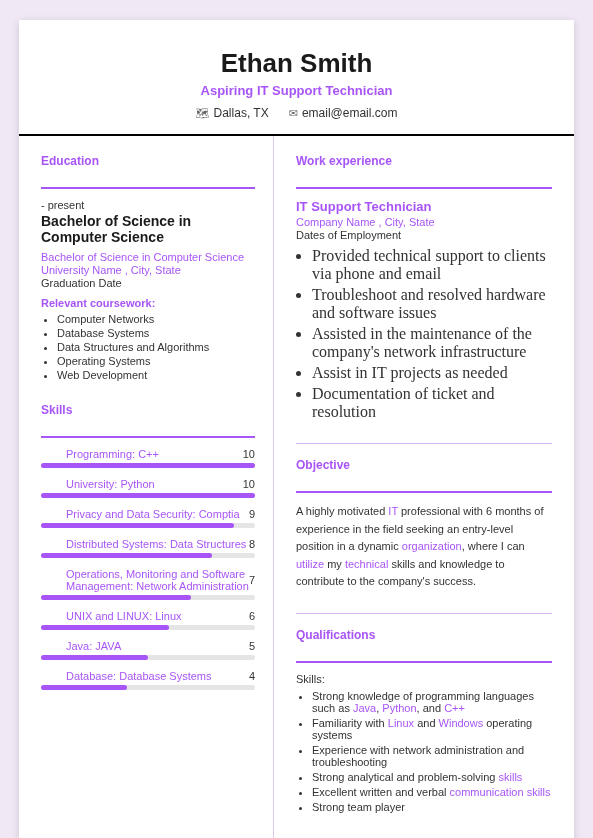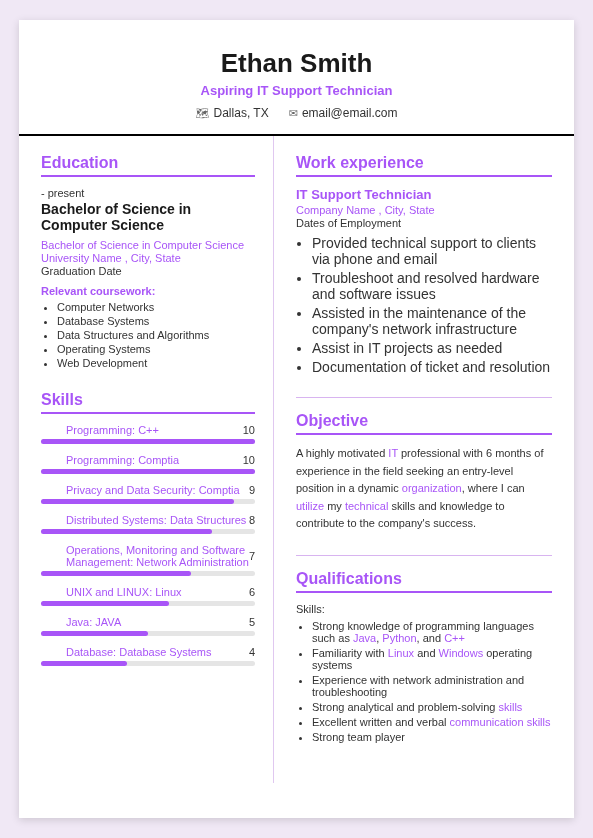--- a/index.html
+++ b/index.html
@@ -61,26 +61,26 @@
       width: 255px;
       min-width: 255px;
       padding: 18px 18px 18px 22px;
       border-right: 1px solid #e0c8f0;
     }
     .right-col {
       flex: 1;
       padding: 18px 22px 18px 22px;
     }
     .section-title {
-      font-size: 16px;
+      font-size: 12px;
       font-weight: bold;
       color: #a855f7;
       margin-bottom: 10px;
       border-bottom: 2px solid #a855f7;
-      padding-bottom: 3px;
+      padding-bottom: 19px;
     }
     .section { margin-bottom: 22px; }
     
     .edu-present {
       font-size: 11px;
       color: #333;
       margin-bottom: 2px;
     }
     .edu-degree {
       font-size: 14px;
@@ -152,22 +152,23 @@
       color: #a855f7;
       margin-bottom: 1px;
     }
     .job-dates {
       font-size: 11px;
       color: #333;
       margin-bottom: 6px;
     }
     .job-duties {
       padding-left: 16px;
-      font-size: 14px;
-      color: #333;
+      font-size: 16px;
+      color: #333;
+      font-family: Liberation Serif, serif;
     }
     .job-duties li { margin-bottom: 3px; }
     
     .objective-text {
       font-size: 11px;
       color: #333;
       line-height: 1.6;
     }
     .objective-text span.highlight {
       color: #a855f7;
@@ -241,21 +242,21 @@
       <div class="skill-header">
         <span class="skill-name">Programming: C++</span>
         <span class="skill-score">10</span>
       </div>
       <div class="skill-bar-bg">
         <div class="skill-bar-fill" style="width:100%"></div>
       </div>
     </div>
             <div class="skill-row">
       <div class="skill-header">
-        <span class="skill-name">Programming: Comptia</span>
+        <span class="skill-name">University: Python</span>
         <span class="skill-score">10</span>
       </div>
       <div class="skill-bar-bg">
         <div class="skill-bar-fill" style="width:100%"></div>
       </div>
     </div>
             <div class="skill-row">
       <div class="skill-header">
         <span class="skill-name">Privacy and Data Security: Comptia</span>
         <span class="skill-score">9</span>

